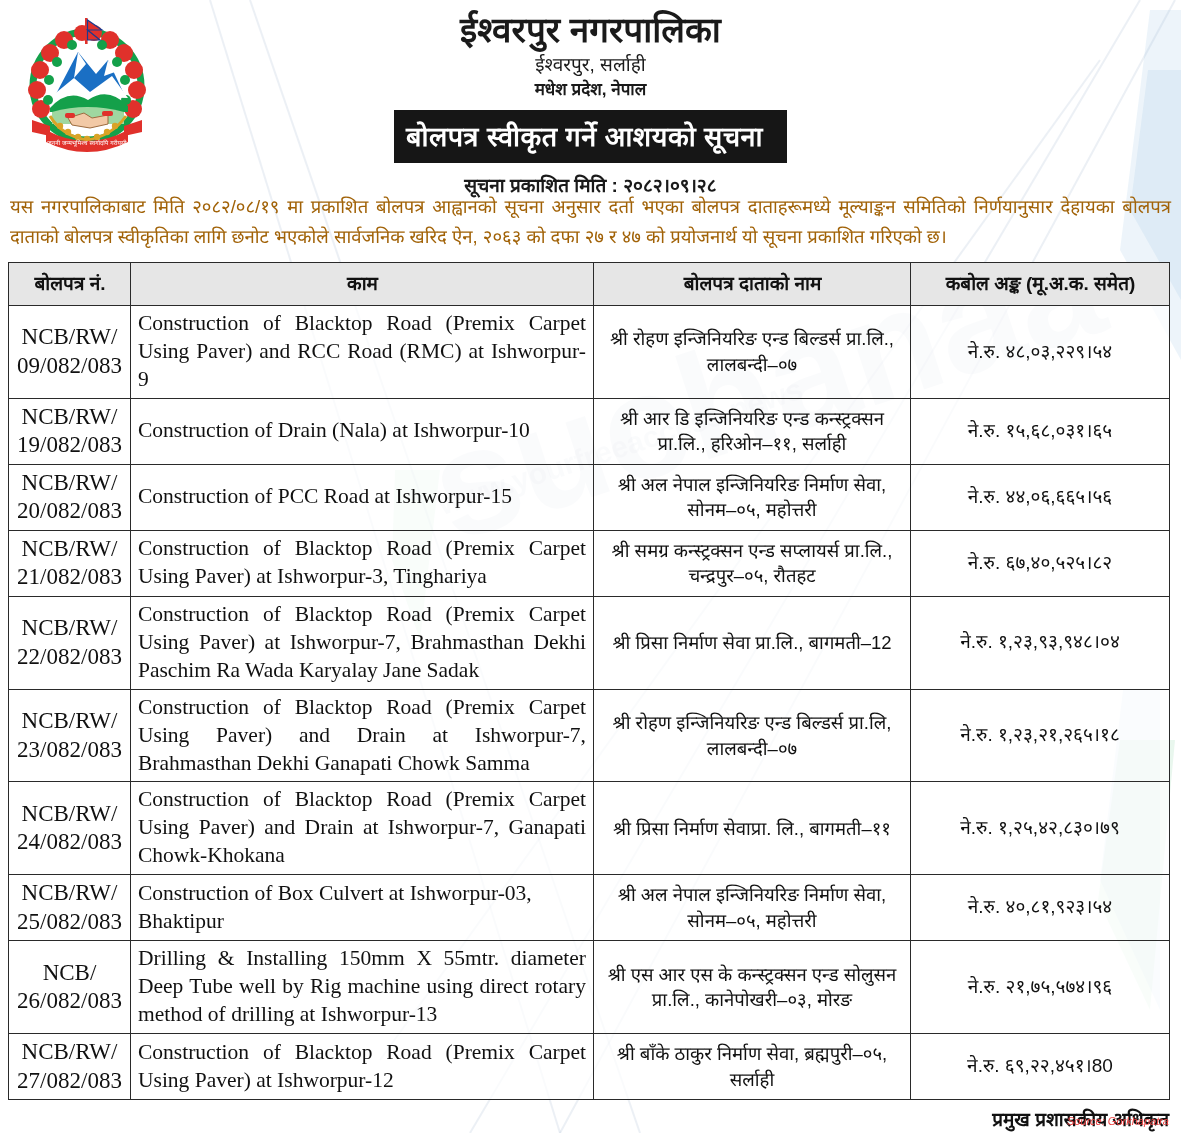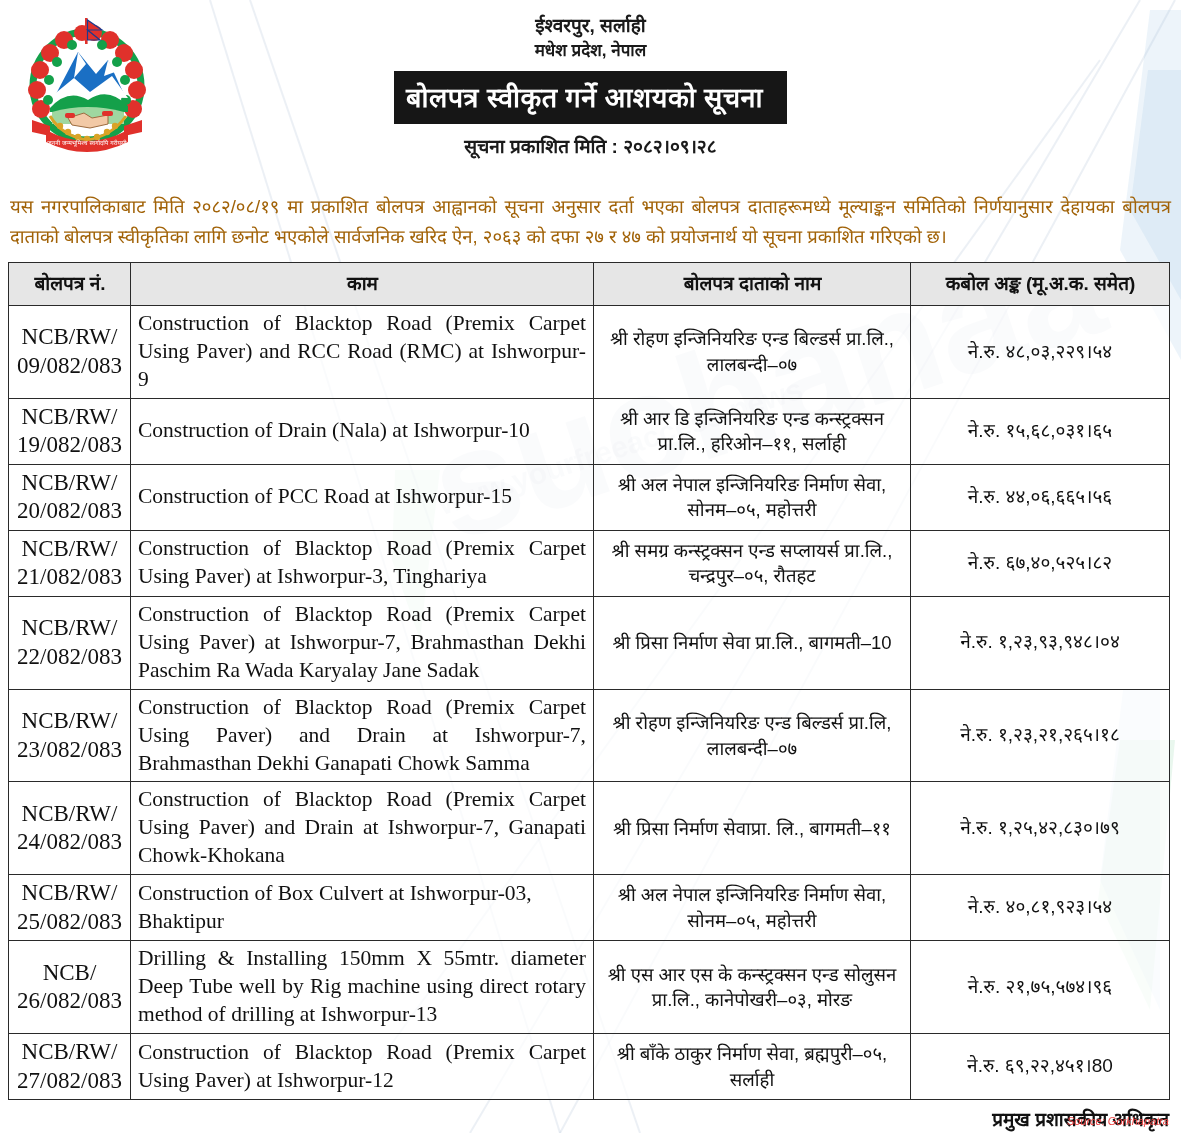--- a/index.html
+++ b/index.html
@@ -71,21 +71,21 @@
   .org-office {
     font-family: "Liberation Sans", "DejaVu Sans", sans-serif;
     font-weight: 700;
     font-size: 24px;
     line-height: 1.25;
     margin-top: 2px;
     color: #1a1a1a;
   }
   .org-place {
     font-family: "Liberation Sans", "DejaVu Sans", sans-serif;
-    font-weight: 700;
+    font-weight: 400;
     font-size: 19px;
     line-height: 1.35;
     margin-top: 3px;
     color: #1a1a1a;
   }
   .org-province {
     font-family: "Liberation Sans", "DejaVu Sans", sans-serif;
     font-weight: 700;
     font-size: 17px;
     line-height: 1.3;
@@ -293,20 +293,21 @@
           </g>
 
           <path d="M16 108 L34 114 L34 124 L16 120 Z" fill="#e0312b"></path>
           <path d="M126 108 L108 114 L108 124 L126 120 Z" fill="#e0312b"></path>
           <path d="M30 118 Q71 140 112 118 L112 130 Q71 150 30 130 Z" fill="#e0312b"></path>
           <text x="71" y="133" font-size="6" fill="#ffffff" text-anchor="middle" font-family="DejaVu Sans, sans-serif">जननी जन्मभूमिश्च स्वर्गादपि गरीयसी</text>
         </svg>
       </div>
 
       <div class="head-center">
+        <div class="org-name">ईश्वरपुर नगरपालिका</div>
         <div class="org-place">ईश्वरपुर, सर्लाही</div>
         <div class="org-province">मधेश प्रदेश, नेपाल</div>
         <div class="title-banner">बोलपत्र स्वीकृत गर्ने आशयको सूचना</div>
         <div class="pub-date">सूचना प्रकाशित मिति : २०८२।०९।२८</div>
       </div>
     </div>
 
     <div class="para">यस नगरपालिकाबाट मिति २०८२/०८/१९ मा प्रकाशित बोलपत्र आह्वानको सूचना अनुसार दर्ता भएका बोलपत्र दाताहरूमध्ये मूल्याङ्कन समितिको निर्णयानुसार देहायका बोलपत्र दाताको बोलपत्र स्वीकृतिका लागि छनोट भएकोले सार्वजनिक खरिद ऐन, २०६३ को दफा २७ र ४७ को प्रयोजनार्थ यो सूचना प्रकाशित गरिएको छ।</div>
 
     <table class="bids">
@@ -350,21 +351,21 @@
             <td class="tender-no">NCB/RW/
 21/082/083</td>
             <td class="work">Construction of Blacktop Road (Premix Carpet Using Paver) at Ishworpur-3, Tinghariya</td>
             <td class="bidder">श्री समग्र कन्स्ट्रक्सन एन्ड सप्लायर्स प्रा.लि., चन्द्रपुर–०५, रौतहट</td>
             <td class="amount">ने.रु. ६७,४०,५२५।८२</td>
           </tr>
           <tr>
             <td class="tender-no">NCB/RW/
 22/082/083</td>
             <td class="work">Construction of Blacktop Road (Premix Carpet Using Paver) at Ishworpur-7, Brahmasthan Dekhi Paschim Ra Wada Karyalay Jane Sadak</td>
-            <td class="bidder">श्री प्रिसा निर्माण सेवा प्रा.लि., बागमती–10</td>
+            <td class="bidder">श्री प्रिसा निर्माण सेवा प्रा.लि., बागमती–12</td>
             <td class="amount">ने.रु. १,२३,९३,९४८।०४</td>
           </tr>
           <tr>
             <td class="tender-no">NCB/RW/
 23/082/083</td>
             <td class="work">Construction of Blacktop Road (Premix Carpet Using Paver) and Drain at Ishworpur-7, Brahmasthan Dekhi Ganapati Chowk Samma</td>
             <td class="bidder">श्री रोहण इन्जिनियरिङ एन्ड बिल्डर्स प्रा.लि, लालबन्दी–०७</td>
             <td class="amount">ने.रु. १,२३,२१,२६५।१८</td>
           </tr>
           <tr>

